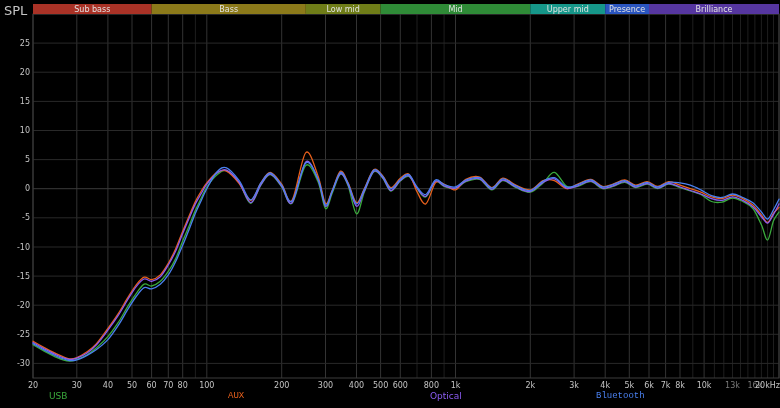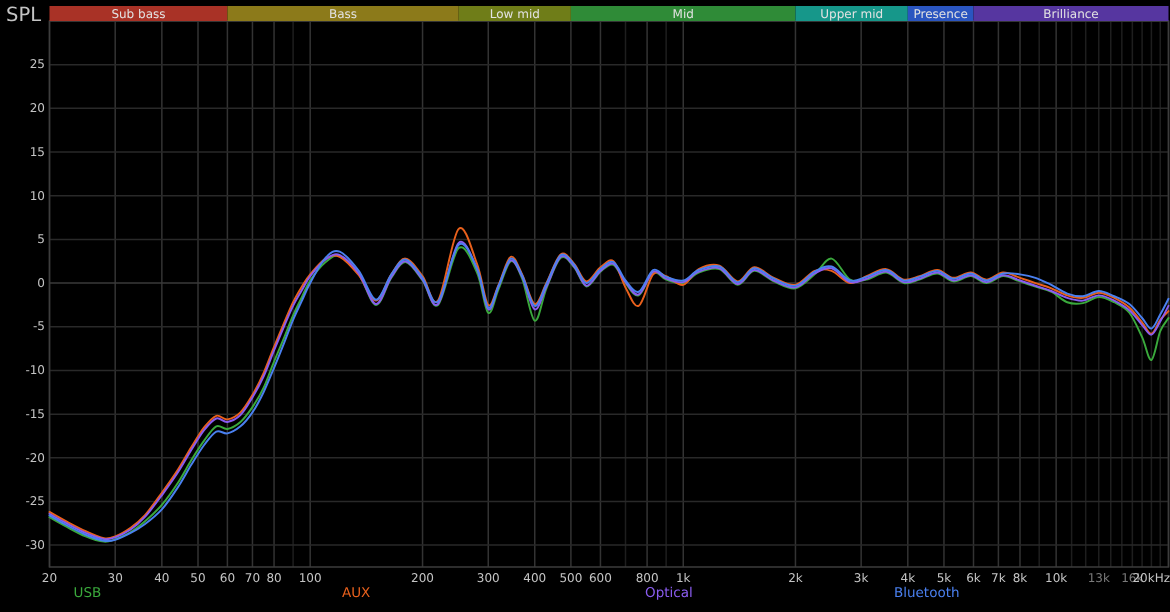--- a/index.html
+++ b/index.html
@@ -124,16 +124,16 @@
         <text x="732.5" y="388" text-anchor="middle" font-size="8" fill="#7a7a7a">13k</text>
         <text x="754.9" y="388" text-anchor="middle" font-size="8" fill="#7a7a7a">16k</text>
         <text x="780" y="388" text-anchor="end" font-size="8" fill="#c4c4c4">20kHz</text>
         <path d="M33,344.8C34.7,345.8 39.3,348.5 43.3,350.6C47.3,352.7 52.8,355.9 57.1,357.6C61.4,359.4 66,360.8 69.3,361.1C72.6,361.4 73.8,360.5 76.8,359.4C79.8,358.3 83.8,356.7 87.1,354.7C90.4,352.8 93,350.7 96.5,347.7C100,344.7 104.3,340.8 107.9,336.6C111.5,332.4 114.8,327.7 118.1,322.7C121.4,317.8 124.5,311.8 127.5,306.9C130.5,302 133.4,297.4 136.2,293.6C139,289.8 141.6,285.5 144.2,284.2C146.8,282.9 148.9,286.5 151.6,286C154.3,285.5 157.5,283.7 160.3,281.3C163.1,278.9 165.7,275.2 168.3,271.4C170.9,267.6 173.3,263.7 175.7,258.6C178.1,253.6 180.4,246.6 182.7,241.1C185,235.6 187.2,230.5 189.3,225.4C191.4,220.3 193.4,214.9 195.4,210.3C197.4,205.7 199.4,201.9 201.3,198C203.2,194.1 204.2,190.9 206.8,187C209.4,183.1 213.8,177.4 217.1,174.7C220.4,172 222.8,169.3 226.5,170.7C230.2,172.1 235.2,177.5 239.2,182.9C243.2,188.3 247,202.9 250.6,203.3C254.2,203.7 257.6,190 260.9,185.2C264.2,180.4 266.8,174.4 270.3,174.7C273.8,175 278.1,182.2 281.7,187C285.3,191.8 288,206.9 292,203.3C296,199.7 301.5,169 305.8,165.4C310.1,161.8 314.7,174.5 318,181.7C321.3,188.9 323.1,206.7 325.5,208.5C327.9,210.4 329.9,198.5 332.4,192.8C334.9,187.1 337.9,175.4 340.5,174.2C343.1,173 345.4,179.2 348.1,185.8C350.8,192.4 353.8,212.7 356.5,213.8C359.2,214.9 361.4,199.2 364.3,192.2C367.2,185.2 370.8,174.1 373.9,171.8C377,169.5 380,175 382.8,178.2C385.6,181.4 388,190.5 390.9,191C393.8,191.5 397.3,183.5 400.3,181.1C403.3,178.7 406.2,175.2 409,176.5C411.8,177.8 414.2,185.3 417,188.7C419.8,192.1 422.7,198.1 425.8,196.9C428.9,195.7 432.4,183.5 435.4,181.7C438.5,180 440.8,185.2 444.1,186.4C447.5,187.6 451.9,189.5 455.5,188.7C459.1,187.9 461.8,183.3 465.8,181.7C469.8,180.1 475.3,178 479.6,179.4C483.9,180.8 487.9,189.7 491.8,189.9C495.7,190.1 498.8,181 502.8,180.6C506.8,180.2 511.3,185.7 515.9,187.6C520.5,189.5 525.8,193 530.3,192.2C534.8,191.4 539.1,186.2 543.1,182.9C547.1,179.6 550.5,171.8 554.4,172.4C558.3,173 562.8,184.1 566.7,186.4C570.6,188.7 573.7,187.2 577.7,186.4C581.7,185.6 586.7,181.3 590.8,181.7C594.9,182.1 598.8,187.9 602.5,188.7C606.2,189.5 609.3,187.5 613,186.4C616.7,185.3 621.1,182.1 624.9,182.3C628.7,182.5 631.9,187.3 635.6,187.6C639.3,187.9 643.5,183.9 647.2,184.1C650.9,184.3 654,188.7 657.6,188.7C661.2,188.7 665,184.3 668.7,184.1C672.4,183.9 676.4,186.5 680,187.6C683.6,188.8 686.8,189.9 690.3,191C693.8,192.2 697.4,192.8 700.9,194.5C704.4,196.3 708,200.2 711.5,201.5C715,202.8 718.5,202.7 722,202.1C725.5,201.5 729,198.1 732.5,198C736,197.9 739.4,199.8 742.8,201.5C746.2,203.3 749.8,204.6 752.9,208.5C756,212.4 758.9,219.6 761.4,224.8C763.9,230.1 765.6,240.7 767.6,240C769.6,239.3 771.6,225.5 773.5,220.8C775.4,216.1 778.1,213.5 779,212" fill="none" stroke="#3aa93c" stroke-width="1.3" stroke-linejoin="round" stroke-linecap="round"></path>
         <path d="M33,341.3C34.7,342.3 39.3,345 43.3,347.1C47.3,349.2 52.8,352.2 57.1,354.1C61.4,356.1 66,358.2 69.3,358.8C72.6,359.4 73.8,358.8 76.8,357.6C79.8,356.4 83.8,354.1 87.1,351.8C90.4,349.5 93,347.5 96.5,343.6C100,339.7 104.3,333.5 107.9,328.5C111.5,323.6 114.8,319 118.1,313.9C121.4,308.8 124.5,303 127.5,298.2C130.5,293.4 133.4,288.3 136.2,284.8C139,281.3 141.6,278.1 144.2,277.2C146.8,276.3 148.9,280 151.6,279.6C154.3,279.2 157.5,277.6 160.3,274.9C163.1,272.2 165.7,267.7 168.3,263.3C170.9,258.9 173.3,254.1 175.7,248.7C178.1,243.4 180.4,236.7 182.7,231.2C185,225.7 187.2,220.5 189.3,215.5C191.4,210.6 193.4,205.6 195.4,201.5C197.4,197.4 199.4,194.1 201.3,191C203.2,187.9 204.2,186 206.8,182.9C209.4,179.8 213.8,174.4 217.1,172.4C220.4,170.5 222.8,169.4 226.5,171.2C230.2,173 235.2,178.6 239.2,183.5C243.2,188.4 247,200.5 250.6,200.4C254.2,200.3 257.6,187.6 260.9,182.9C264.2,178.2 266.8,172.2 270.3,172.4C273.8,172.6 278.1,179.4 281.7,184.1C285.3,188.8 288,205.7 292,200.4C296,195.2 301.5,156.7 305.8,152.6C310.1,148.5 314.7,167.5 318,175.9C321.3,184.4 323.1,201 325.5,203.3C327.9,205.6 329.9,195.3 332.4,189.9C334.9,184.6 337.9,172.4 340.5,171.2C343.1,170 345.4,177.7 348.1,182.9C350.8,188.2 353.8,201.7 356.5,202.7C359.2,203.7 361.4,194.2 364.3,188.7C367.2,183.2 370.8,171.6 373.9,169.5C377,167.4 380,172.9 382.8,175.9C385.6,178.9 388,187.2 390.9,187.6C393.8,188 397.3,180.4 400.3,178.2C403.3,176 406.2,172 409,174.2C411.8,176.4 414.2,186.6 417,191.6C419.8,196.6 422.7,205.4 425.8,203.9C428.9,202.5 432.4,186.2 435.4,182.9C438.5,179.6 440.8,182.9 444.1,184.1C447.5,185.3 451.9,190.7 455.5,189.9C459.1,189.1 461.8,181.5 465.8,179.4C469.8,177.3 475.3,175.7 479.6,177.1C483.9,178.5 487.9,187.4 491.8,187.6C495.7,187.8 498.8,178.6 502.8,178.2C506.8,177.8 511.3,183.3 515.9,185.2C520.5,187.1 525.8,190.7 530.3,189.9C534.8,189.1 539.1,182.2 543.1,180.6C547.1,179 550.5,179.3 554.4,180.6C558.3,182 562.8,188.1 566.7,188.7C570.6,189.3 573.7,185.6 577.7,184.1C581.7,182.6 586.7,179 590.8,179.4C594.9,179.8 598.8,185.6 602.5,186.4C606.2,187.2 609.3,185.2 613,184.1C616.7,183 621.1,179.8 624.9,180C628.7,180.2 631.9,184.9 635.6,185.2C639.3,185.5 643.5,181.5 647.2,181.7C650.9,181.9 654,186.4 657.6,186.4C661.2,186.4 665,181.9 668.7,181.7C672.4,181.5 676.4,184 680,185.2C683.6,186.4 686.8,187.5 690.3,188.7C693.8,189.9 697.4,190.8 700.9,192.2C704.4,193.6 708,195.8 711.5,196.9C715,198 718.5,198.9 722,198.6C725.5,198.3 729,195.1 732.5,195.1C736,195.1 739.4,197 742.8,198.6C746.2,200.3 749.8,202.3 752.9,205C756,207.7 758.9,212 761.4,214.9C763.9,217.8 765.6,222.8 767.6,222.5C769.6,222.2 771.6,215.7 773.5,213.2C775.4,210.7 778.1,208.4 779,207.4" fill="none" stroke="#e8601c" stroke-width="1.3" stroke-linejoin="round" stroke-linecap="round"></path>
         <path d="M33,342.5C34.7,343.5 39.3,346.2 43.3,348.3C47.3,350.4 52.8,353.5 57.1,355.3C61.4,357.2 66,358.9 69.3,359.4C72.6,359.9 73.8,359.3 76.8,358.2C79.8,357.1 83.8,355.2 87.1,353C90.4,350.8 93,348.6 96.5,344.8C100,341 104.3,335.1 107.9,330.2C111.5,325.3 114.8,320.7 118.1,315.7C121.4,310.7 124.5,304.9 127.5,300C130.5,295.2 133.4,290.1 136.2,286.6C139,283.1 141.6,279.9 144.2,279C146.8,278.1 148.9,281.7 151.6,281.3C154.3,280.9 157.5,279.4 160.3,276.7C163.1,274 165.7,269.3 168.3,265C170.9,260.7 173.3,256.2 175.7,251C178.1,245.8 180.4,239.1 182.7,233.6C185,228.1 187.2,222.8 189.3,217.8C191.4,212.9 193.4,208 195.4,203.9C197.4,199.8 199.4,196.7 201.3,193.4C203.2,190.1 204.2,187.5 206.8,184.1C209.4,180.7 213.8,175.3 217.1,173C220.4,170.7 222.8,168.5 226.5,170.1C230.2,171.7 235.2,176.9 239.2,182.3C243.2,187.7 247,202.3 250.6,202.7C254.2,203.1 257.6,189.4 260.9,184.6C264.2,179.9 266.8,173.9 270.3,174.2C273.8,174.5 278.1,181.7 281.7,186.4C285.3,191.2 288,206.8 292,202.7C296,198.6 301.5,165.8 305.8,161.9C310.1,158 314.7,172 318,179.4C321.3,186.8 323.1,204.3 325.5,206.2C327.9,208.1 329.9,196.4 332.4,191C334.9,185.6 337.9,174.7 340.5,173.6C343.1,172.5 345.4,179.2 348.1,184.6C350.8,190 353.8,205.1 356.5,206.2C359.2,207.3 361.4,196.8 364.3,191C367.2,185.2 370.8,173.4 373.9,171.2C377,169 380,174.5 382.8,177.7C385.6,180.9 388,190 390.9,190.5C393.8,191 397.3,183 400.3,180.6C403.3,178.2 406.2,174.7 409,175.9C411.8,177.2 414.2,184.7 417,188.1C419.8,191.5 422.7,197.5 425.8,196.3C428.9,195.1 432.4,182.9 435.4,181.1C438.5,179.4 440.8,184.6 444.1,185.8C447.5,187 451.9,188.9 455.5,188.1C459.1,187.3 461.8,182.6 465.8,181.1C469.8,179.6 475.3,177.4 479.6,178.8C483.9,180.2 487.9,189.1 491.8,189.3C495.7,189.5 498.8,180.4 502.8,180C506.8,179.6 511.3,185.1 515.9,187C520.5,188.9 525.8,192.4 530.3,191.6C534.8,190.8 539.1,184.4 543.1,182.3C547.1,180.2 550.5,177.8 554.4,178.8C558.3,179.8 562.8,186.9 566.7,188.1C570.6,189.3 573.7,187 577.7,185.8C581.7,184.6 586.7,180.7 590.8,181.1C594.9,181.5 598.8,187.3 602.5,188.1C606.2,188.9 609.3,186.9 613,185.8C616.7,184.7 621.1,181.5 624.9,181.7C628.7,181.9 631.9,186.7 635.6,187C639.3,187.3 643.5,183.3 647.2,183.5C650.9,183.7 654,188.1 657.6,188.1C661.2,188.1 665,183.7 668.7,183.5C672.4,183.3 676.4,185.8 680,187C683.6,188.2 686.8,189.3 690.3,190.5C693.8,191.7 697.4,192.7 700.9,194C704.4,195.4 708,197.5 711.5,198.6C715,199.7 718.5,200.7 722,200.4C725.5,200.1 729,196.9 732.5,196.9C736,196.9 739.4,198.8 742.8,200.4C746.2,202.1 749.8,204.1 752.9,206.8C756,209.5 758.9,214 761.4,216.7C763.9,219.4 765.6,223.5 767.6,223.1C769.6,222.7 771.6,217.5 773.5,214.3C775.4,211.1 778.1,205.6 779,203.9" fill="none" stroke="#8a5cf0" stroke-width="1.3" stroke-linejoin="round" stroke-linecap="round"></path>
         <path d="M33,343.6C34.7,344.6 39.3,347.4 43.3,349.5C47.3,351.7 52.8,354.7 57.1,356.5C61.4,358.3 66,359.9 69.3,360.5C72.6,361.1 73.8,360.8 76.8,359.9C79.8,359 83.8,357 87.1,355.3C90.4,353.6 93,352.1 96.5,349.5C100,346.9 104.3,343.6 107.9,339.6C111.5,335.6 114.8,330.6 118.1,325.6C121.4,320.7 124.5,314.8 127.5,309.9C130.5,305 133.4,300.2 136.2,296.5C139,292.8 141.6,289 144.2,287.7C146.8,286.4 148.9,289.5 151.6,288.9C154.3,288.3 157.5,286.5 160.3,284.2C163.1,281.9 165.7,278.7 168.3,274.9C170.9,271.1 173.3,266.5 175.7,261.5C178.1,256.6 180.4,250.6 182.7,245.2C185,239.8 187.2,234.2 189.3,228.9C191.4,223.6 193.4,218 195.4,213.2C197.4,208.5 199.4,204.5 201.3,200.4C203.2,196.3 204.2,193.5 206.8,188.7C209.4,183.9 213.8,175.3 217.1,171.8C220.4,168.3 222.8,166.3 226.5,167.8C230.2,169.3 235.2,175.3 239.2,180.6C243.2,185.9 247,199.4 250.6,199.8C254.2,200.2 257.6,187.4 260.9,182.9C264.2,178.4 266.8,172.6 270.3,173C273.8,173.4 278.1,180.5 281.7,185.2C285.3,189.9 288,204.7 292,201C296,197.3 301.5,166.8 305.8,163.1C310.1,159.4 314.7,171.8 318,178.8C321.3,185.8 323.1,203.1 325.5,205C327.9,207 329.9,195.9 332.4,190.5C334.9,185.1 337.9,173.6 340.5,172.4C343.1,171.2 345.4,178.3 348.1,183.5C350.8,188.8 353.8,202.9 356.5,203.9C359.2,204.9 361.4,194.9 364.3,189.3C367.2,183.7 370.8,172.2 373.9,170.1C377,168 380,173.4 382.8,176.5C385.6,179.6 388,188.2 390.9,188.7C393.8,189.2 397.3,181.7 400.3,179.4C403.3,177.1 406.2,173.4 409,174.7C411.8,176 414.2,183.7 417,187C419.8,190.3 422.7,195.7 425.8,194.5C428.9,193.3 432.4,181.7 435.4,180C438.5,178.4 440.8,183.4 444.1,184.6C447.5,185.8 451.9,187.8 455.5,187C459.1,186.2 461.8,181.6 465.8,180C469.8,178.5 475.3,176.4 479.6,177.7C483.9,179 487.9,187.9 491.8,188.1C495.7,188.3 498.8,179.2 502.8,178.8C506.8,178.4 511.3,183.9 515.9,185.8C520.5,187.8 525.8,191.3 530.3,190.5C534.8,189.7 539.1,183.2 543.1,181.1C547.1,179 550.5,176.7 554.4,177.7C558.3,178.7 562.8,185.9 566.7,187C570.6,188.2 573.7,185.8 577.7,184.6C581.7,183.4 586.7,179.6 590.8,180C594.9,180.4 598.8,186.2 602.5,187C606.2,187.8 609.3,185.7 613,184.6C616.7,183.5 621.1,180.4 624.9,180.6C628.7,180.8 631.9,185.5 635.6,185.8C639.3,186.1 643.5,182.1 647.2,182.3C650.9,182.5 654,187 657.6,187C661.2,187 665,183 668.7,182.3C672.4,181.6 676.4,182.4 680,182.9C683.6,183.4 686.8,184 690.3,185.2C693.8,186.4 697.4,188.2 700.9,189.9C704.4,191.7 708,194.4 711.5,195.7C715,197 718.5,197.8 722,197.5C725.5,197.2 729,194 732.5,194C736,194 739.4,196.1 742.8,197.5C746.2,199 749.8,200.3 752.9,202.7C756,205.1 758.9,209.3 761.4,212C763.9,214.7 765.6,219.4 767.6,219C769.6,218.6 771.6,213 773.5,209.7C775.4,206.4 778.1,201 779,199.2" fill="none" stroke="#4a80f0" stroke-width="1.3" stroke-linejoin="round" stroke-linecap="round"></path>
       </svg></div>
   <span class="spl-label">SPL</span>
   <span class="legend-item legend-usb" style="color: rgb(58, 169, 60); margin-left: 16px;">USB</span>
-  <span class="legend-item legend-aux" style="color: rgb(232, 96, 28);">AUX</span>
+  <span class="legend-item legend-aux" style="color: rgb(232, 96, 28); font-family: Liberation Mono, monospace;">AUX</span>
   <span class="legend-item legend-optical" style="color: rgb(138, 92, 240);">Optical</span>
-  <span class="legend-item legend-bluetooth" style="color: rgb(74, 128, 240);">Bluetooth</span>
+  <span class="legend-item legend-bluetooth" style="color: rgb(74, 128, 240); font-family: Liberation Mono, monospace;">Bluetooth</span>
 </div>
 
 </body></html>

